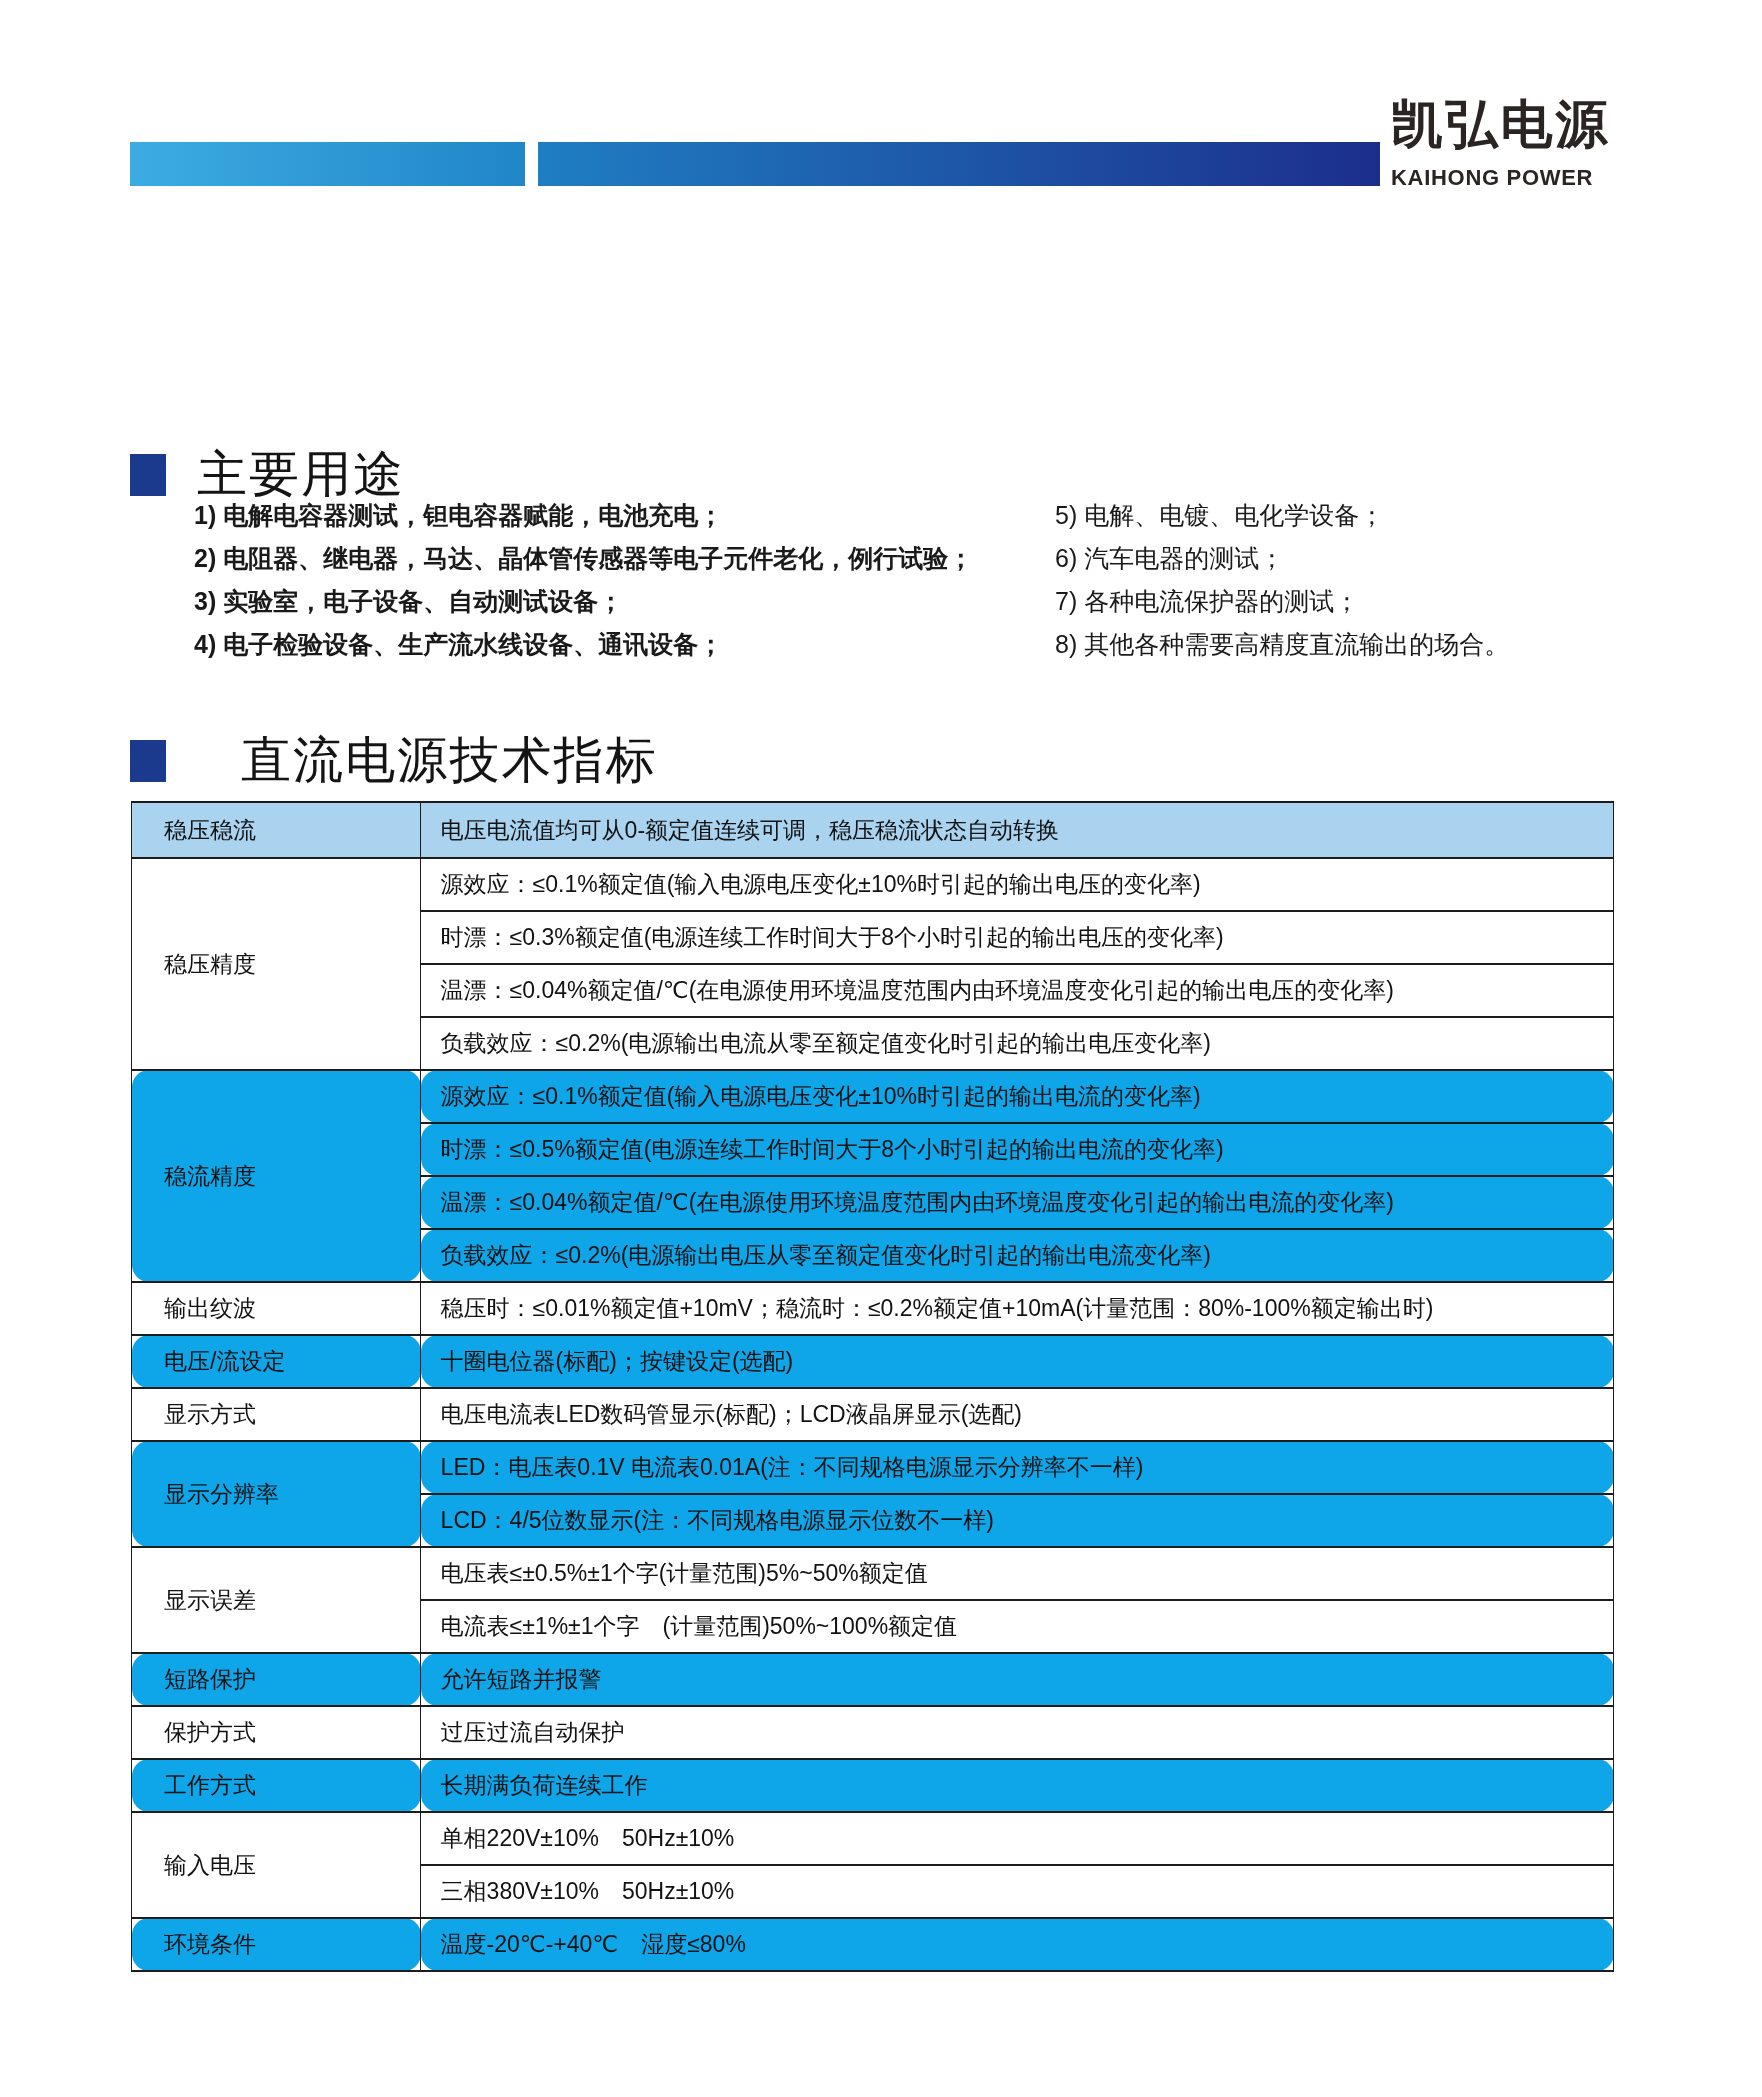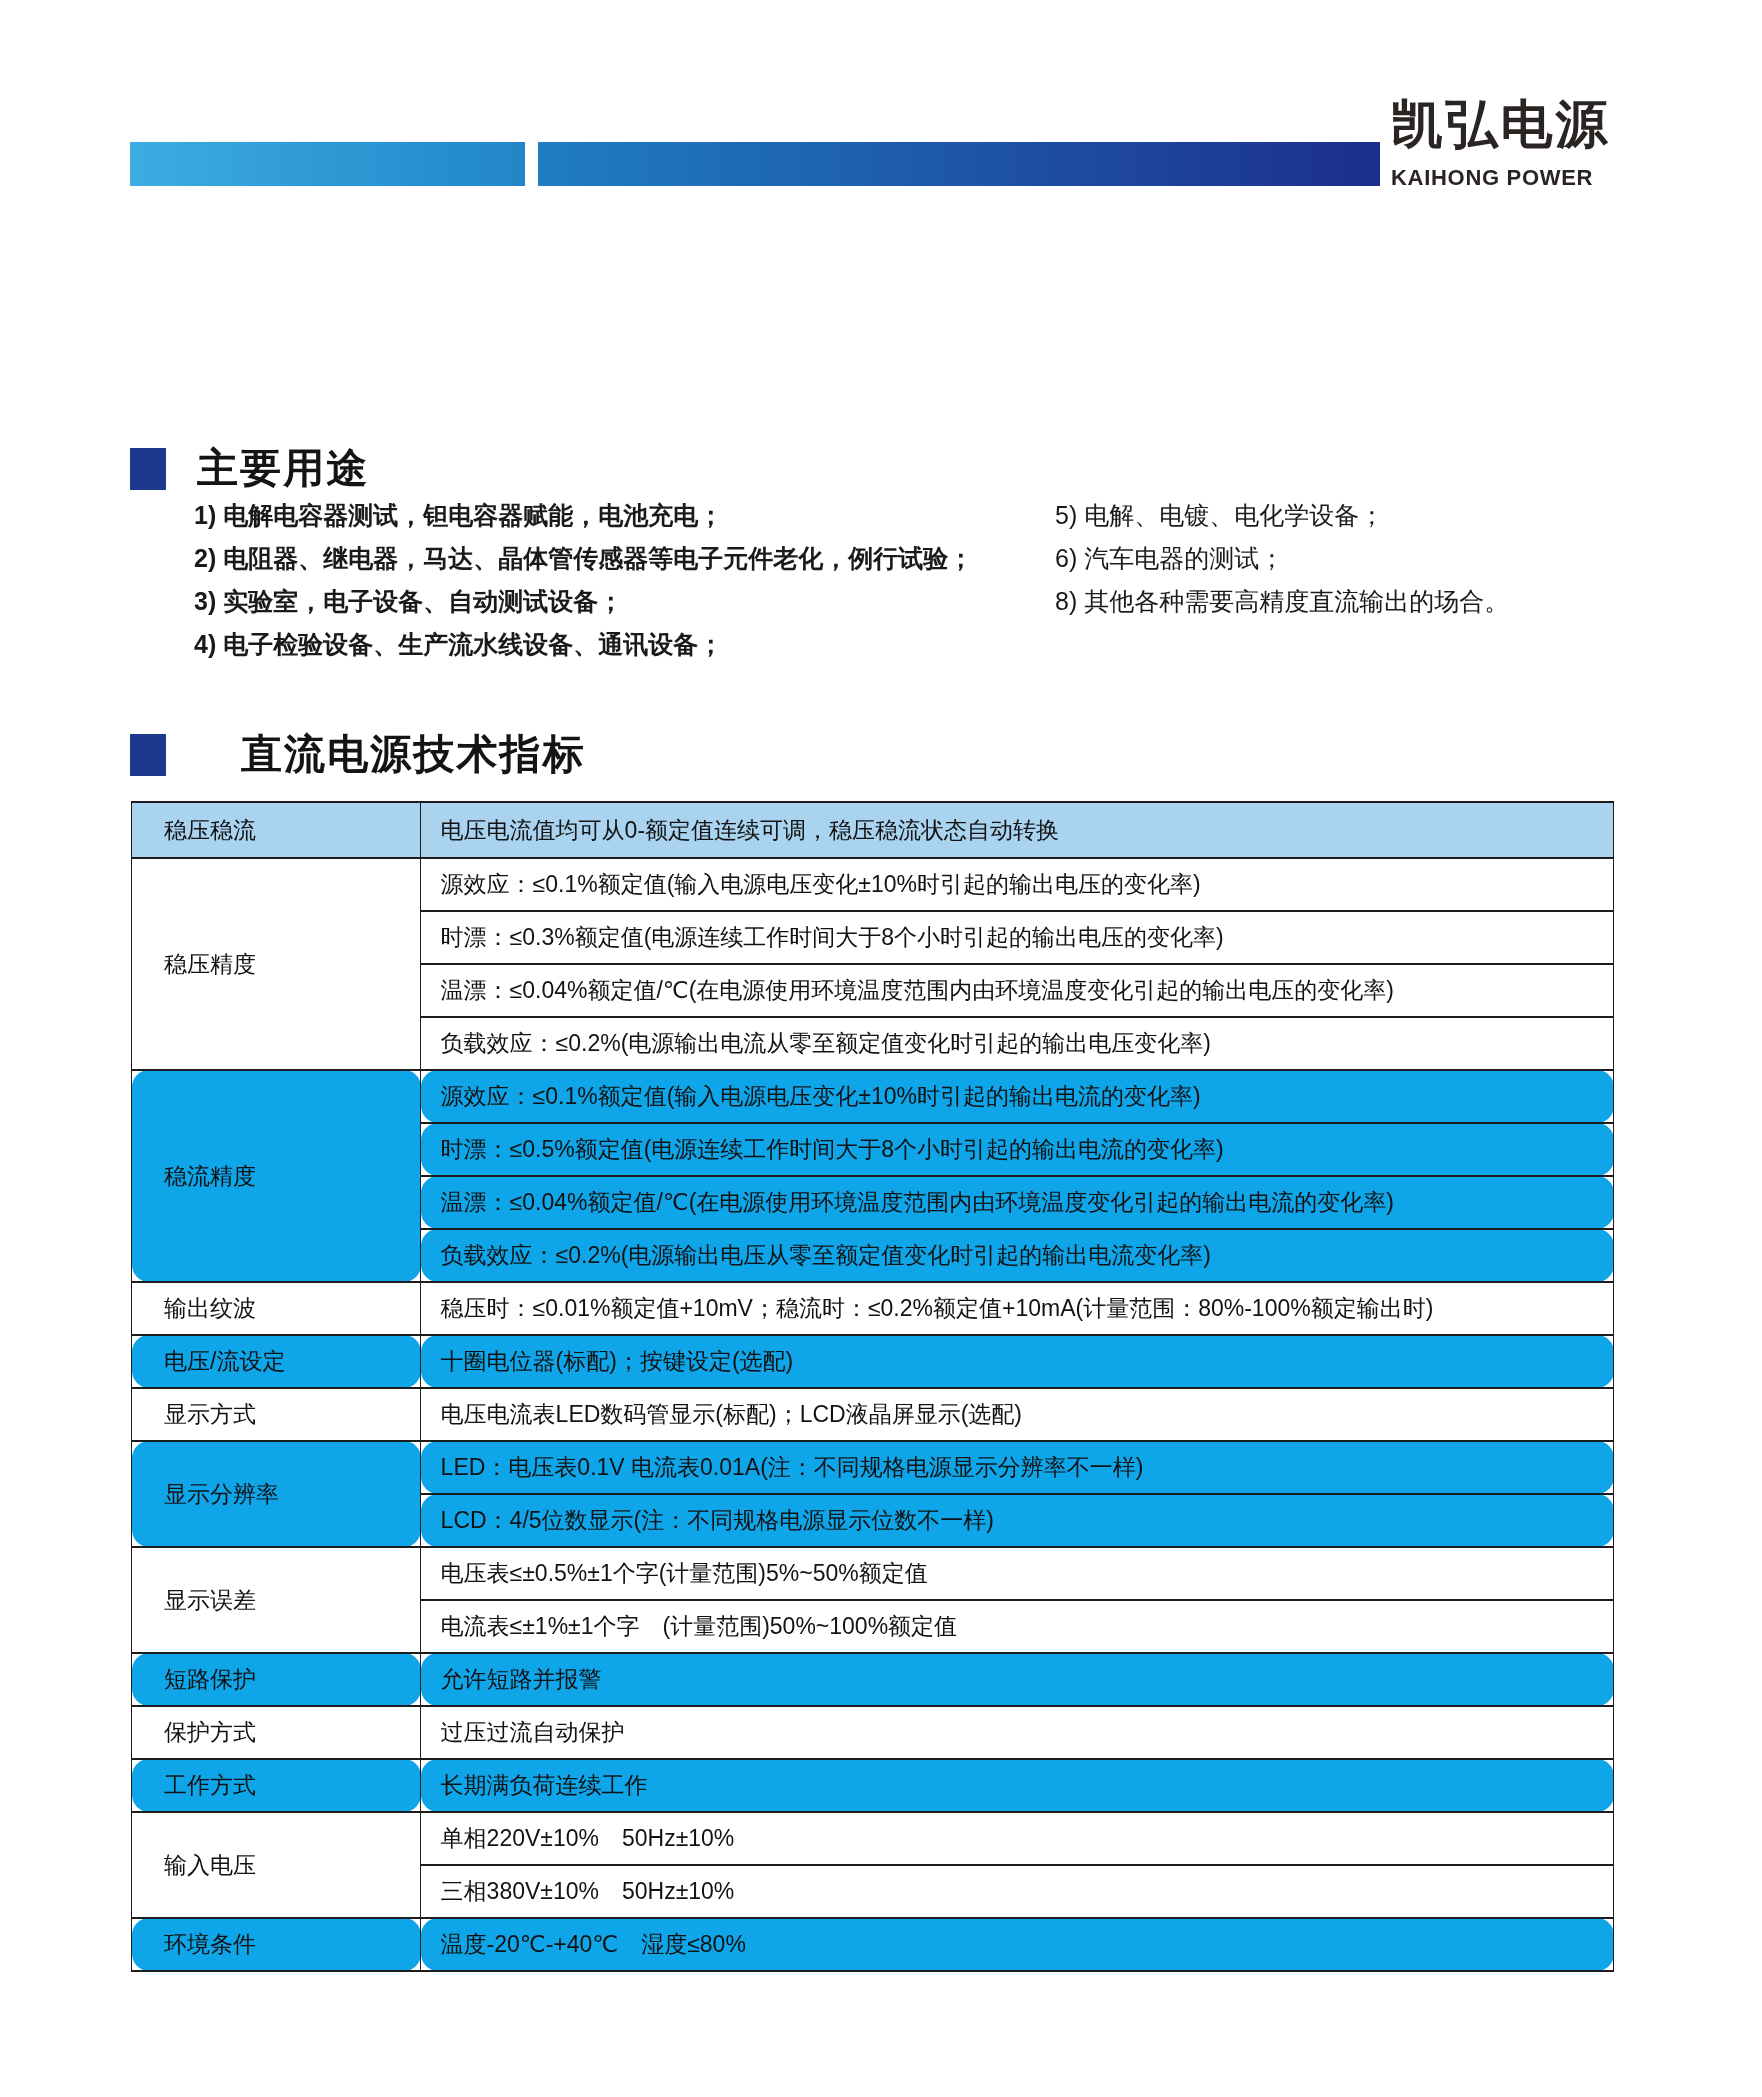--- a/index.html
+++ b/index.html
@@ -11,21 +11,21 @@
   .bar { position:absolute; top:142px; height:44px; }
   .bar-left  { left:130px; width:395px;  background:linear-gradient(90deg,#3CACE3 0%, #2186C8 100%); }
   .bar-right { left:538px; width:842px; background:linear-gradient(90deg,#1F7EC3 0%, #1C2E8C 100%); }
   .logo { position:absolute; left:1391px; top:98px; width:231px; color:#2A2523; }
   .logo-cn { font-size:52px; font-weight:900; letter-spacing:2.8px; line-height:1; white-space:nowrap; }
   .logo-en { font-size:22px; font-weight:600; letter-spacing:0.7px; margin-top:15.4px; white-space:nowrap; }
 
   
   .sec-head { position:absolute; left:130px; display:flex; align-items:center; }
   .sec-head .sq { width:36px; height:42px; background:#1B3A8E; flex:0 0 auto; }
-  .sec-title { font-family:"Liberation Serif","DejaVu Serif",serif; font-size:41px; font-weight:700;
+  .sec-title { font-family:"Liberation Serif","DejaVu Serif",serif; font-size:50px; font-weight:400;
                color:#141414; margin:0 0 0 31px; letter-spacing:2.1px; white-space:nowrap; }
   .sec-head.uses-head  { top:441px; }
   .sec-head.specs-head { top:727px;gap:44px; }
 
   
   .uses-col { position:absolute; top:494px; margin:0; padding:0; list-style:none;
               font-size:25px; line-height:43px; color:#1a1a1a; white-space:nowrap; }
   .uses-col.left  { left:194px;font-weight:bold; }
   .uses-col.right { left:1055px; }
 
@@ -61,20 +61,21 @@
 
   <ul class="uses-col left">
     <li>1) 电解电容器测试，钽电容器赋能，电池充电；</li>
     <li>2) 电阻器、继电器，马达、晶体管传感器等电子元件老化，例行试验；</li>
     <li>3) 实验室，电子设备、自动测试设备；</li>
     <li>4) 电子检验设备、生产流水线设备、通讯设备；</li>
   </ul>
   <ul class="uses-col right">
     <li>5) 电解、电镀、电化学设备；</li>
     <li>6) 汽车电器的测试；</li>
+    <li>7) 各种电流保护器的测试；</li>
     <li>8) 其他各种需要高精度直流输出的场合。</li>
   </ul>
 
   <div class="sec-head specs-head">
     <span class="sq"></span>
     <h2 class="sec-title">直流电源技术指标</h2>
   </div>
 
   <div class="spec-table-wrap">
     <table class="spec">

